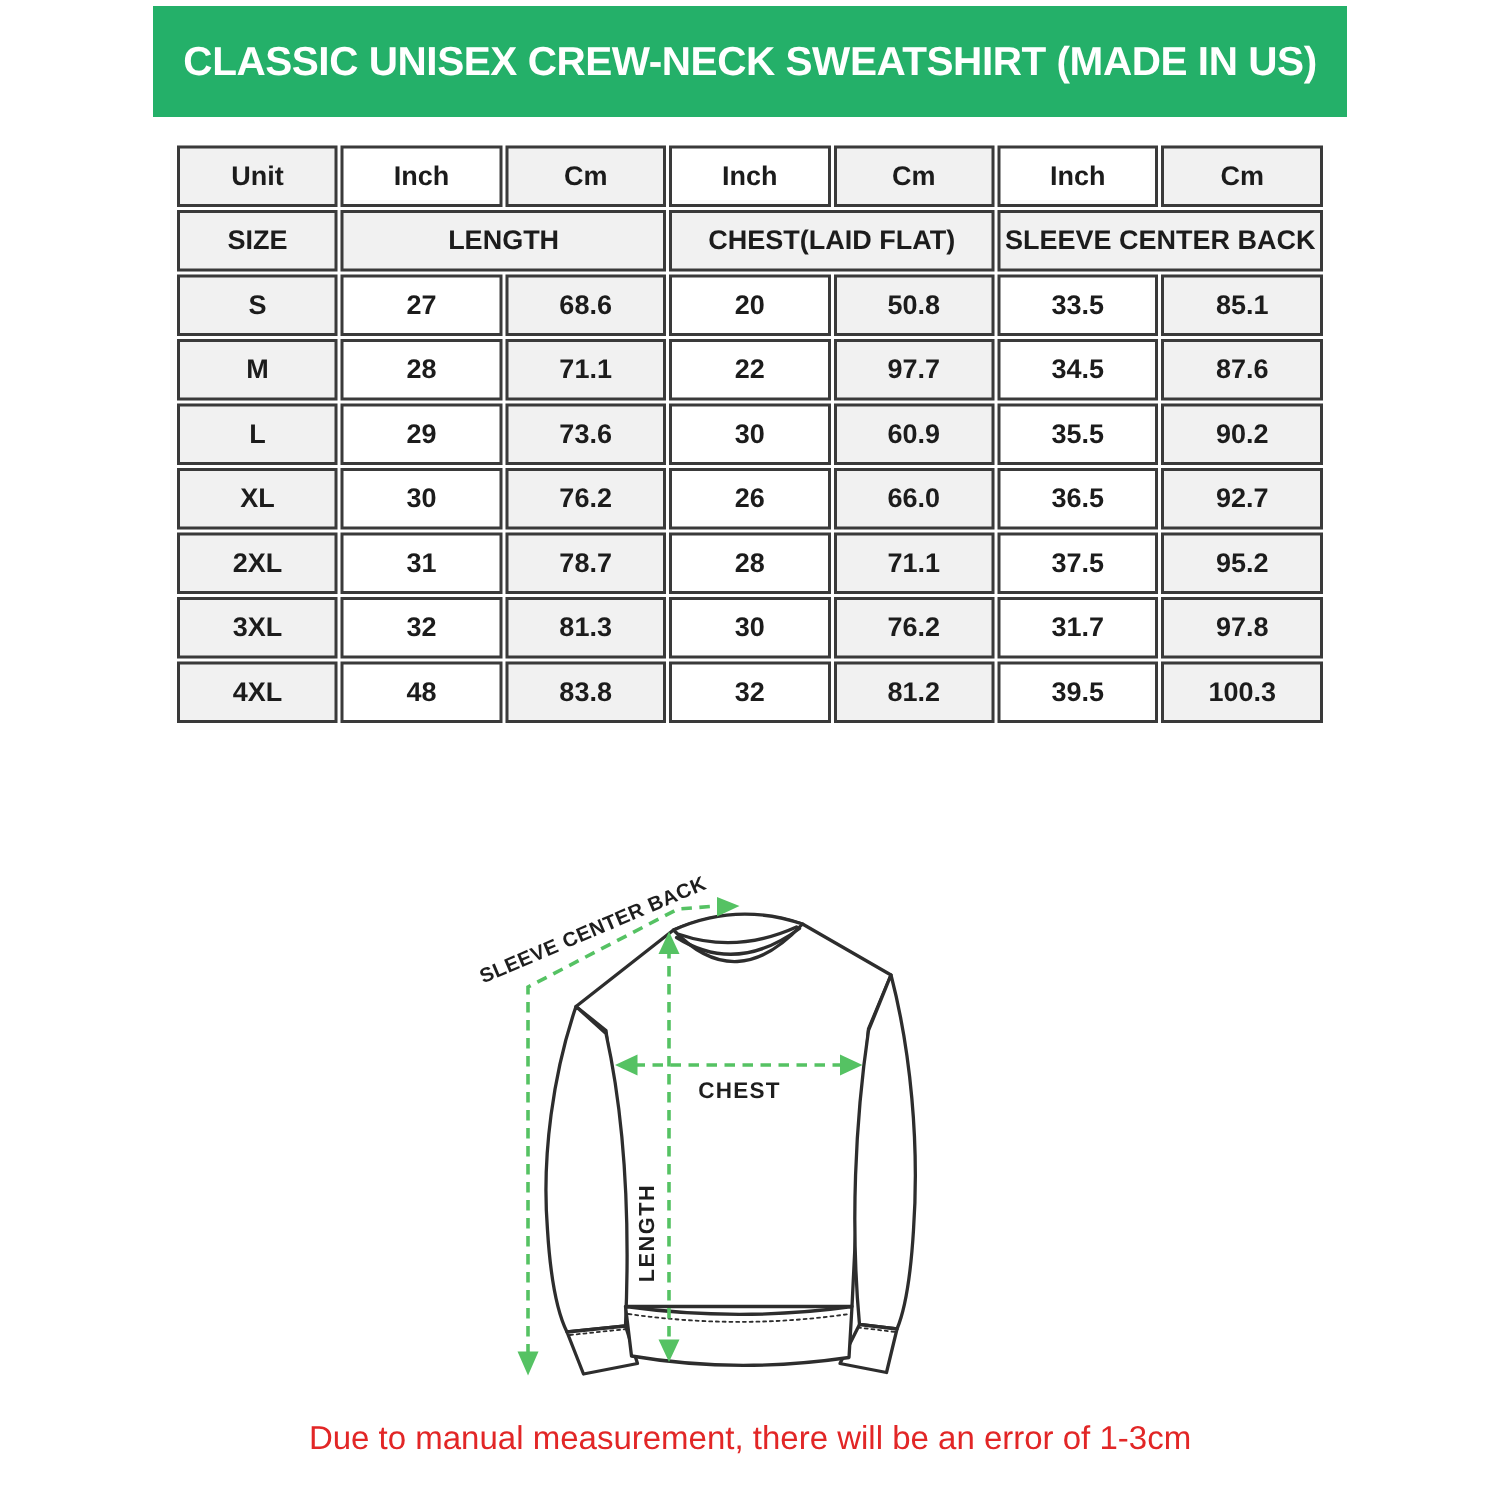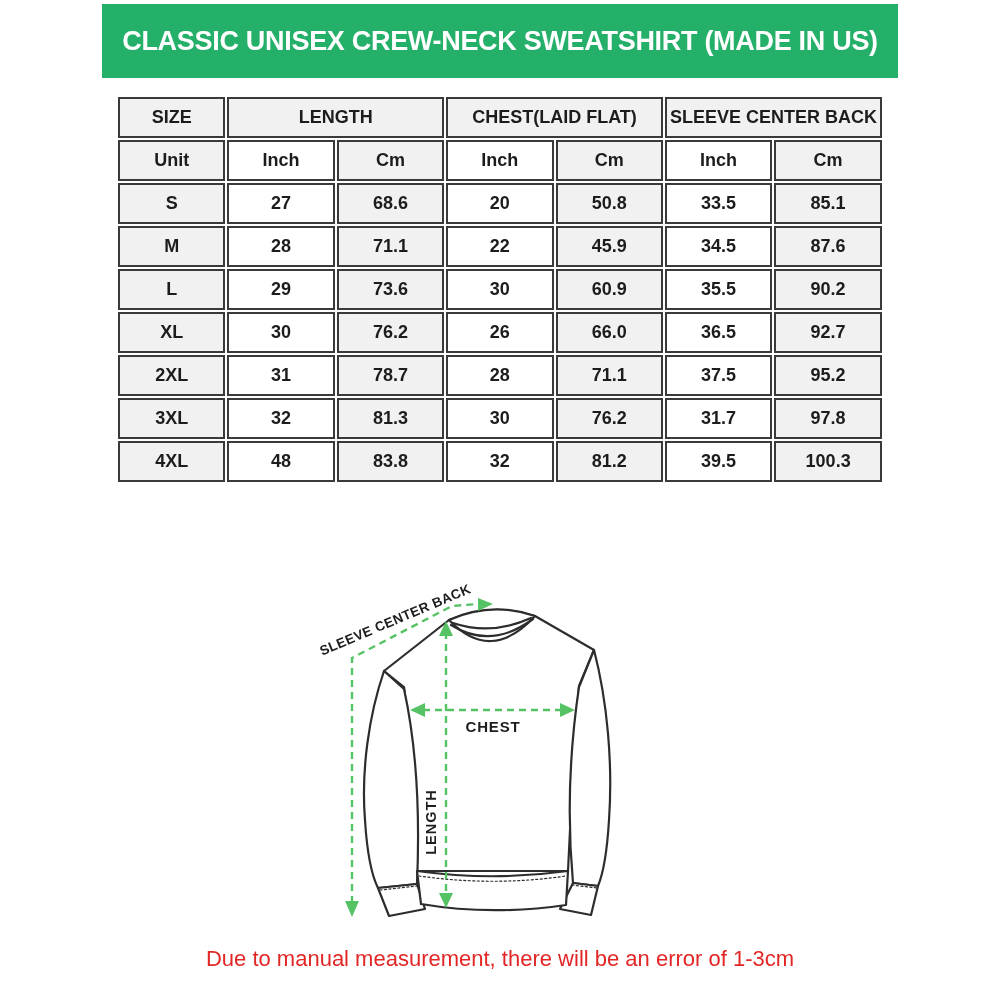--- a/index.html
+++ b/index.html
@@ -52,49 +52,49 @@
       <col style="width:14.28%">
         <col style="width:14.28%">
         <col style="width:14.28%">
       <col style="width:14.28%">
         <col style="width:14.28%">
         <col style="width:14.28%">
       <col style="width:14.32%">
     </colgroup>
     <tbody>
       <tr>
-        <td class="g">SIZE</td>
-        <td class="g" colspan="2">LENGTH</td>
-        <td class="g" colspan="2">CHEST(LAID FLAT)</td>
-        <td class="g" colspan="2">SLEEVE CENTER BACK</td>
-      </tr>
-      <tr>
         <td class="g">Unit</td>
         <td class="w">Inch</td>
         <td class="g">Cm</td>
         <td class="w">Inch</td>
         <td class="g">Cm</td>
         <td class="w">Inch</td>
         <td class="g">Cm</td>
+      </tr>
+      <tr>
+        <td class="g">SIZE</td>
+        <td class="g" colspan="2">LENGTH</td>
+        <td class="g" colspan="2">CHEST(LAID FLAT)</td>
+        <td class="g" colspan="2">SLEEVE CENTER BACK</td>
       </tr>
       <tr>
         <td class="g">S</td>
         <td class="w">27</td>
         <td class="g">68.6</td>
         <td class="w">20</td>
         <td class="g">50.8</td>
         <td class="w">33.5</td>
         <td class="g">85.1</td>
       </tr>
       <tr>
         <td class="g">M</td>
         <td class="w">28</td>
         <td class="g">71.1</td>
         <td class="w">22</td>
-        <td class="g">45.9</td>
+        <td class="g">97.7</td>
         <td class="w">34.5</td>
         <td class="g">87.6</td>
       </tr>
       <tr>
         <td class="g">L</td>
         <td class="w">29</td>
         <td class="g">73.6</td>
         <td class="w">30</td>
         <td class="g">60.9</td>
         <td class="w">35.5</td>

